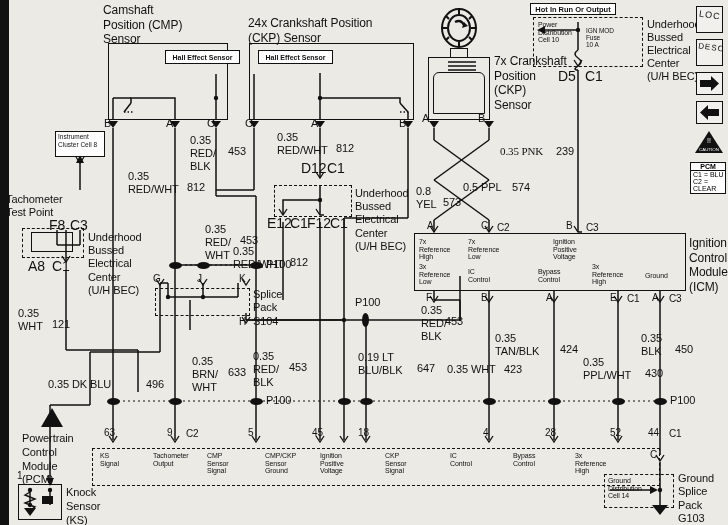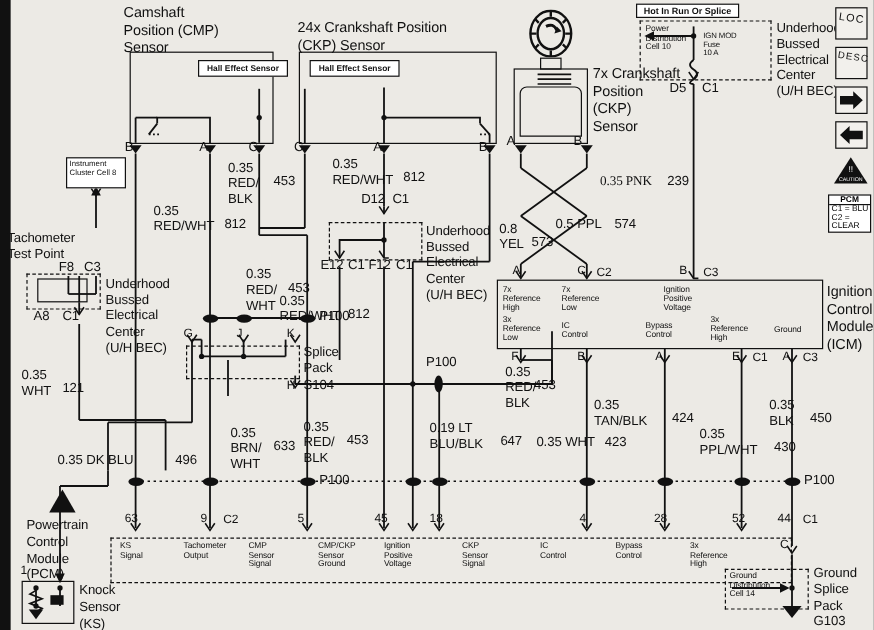--- a/index.html
+++ b/index.html
@@ -25,21 +25,21 @@
     background: #eceae5;
   }
   .lbl {
     position: absolute;
     color: #111;
     line-height: 1.08;
     white-space: pre;
     letter-spacing: -0.1px;
   }
   .t7  { font-size: 7px; }
-  .t9  { font-size: 11px; }
+  .t9  { font-size: 14px; }
   .t10 { font-size: 10px; }
   .t11 { font-size: 11px; }
   .t12 { font-size: 12px; }
   svg.wires {
     position: absolute; left: 0; top: 0; width: 728px; height: 525px;
     pointer-events: none;
   }
   .boxline {
     position: absolute; border: 1.6px solid #111; background: transparent;
   }
@@ -324,21 +324,21 @@
         <ellipse cx="22" cy="20" rx="11" ry="13"></ellipse>
         <ellipse cx="22" cy="20" rx="17" ry="19"></ellipse>
         <path d="M22,1 v5 M22,34 v5 M5,20 h5 M34,20 h5
                  M9,8 l3,3 M32,29 l3,3 M35,8 l-3,3 M12,29 l-3,3"></path>
         <path d="M18,14 q6,-3 9,3" stroke-width="2.4"></path>
       </g>
       <polygon points="27,14 31,18 25,20" fill="#111"></polygon>
     </svg>
   </div>
 
-  <div class="hotbox" style="left:530px;top:3px;width:86px;height:12px;">Hot In Run Or Splice</div>
+  <div class="hotbox" style="left:530px;top:3px;width:86px;height:12px;">Hot In Run Or Output</div>
 
   <div class="dashbox" style="left:533px;top:17px;width:110px;height:50px;"></div>
   <div class="dashbox" style="left:536px;top:20px;width:56px;height:34px;border:none;"></div>
   <div class="lbl t7" style="left:538px;top:21px;">Power
 Distribution
 Cell 10</div>
   <div class="lbl t6" style="left:586px;top:27px;font-size:6.5px;">IGN MOD
 Fuse
 10 A</div>
   <div class="lbl t11" style="left:647px;top:18px;line-height:1.18;">Underhood

